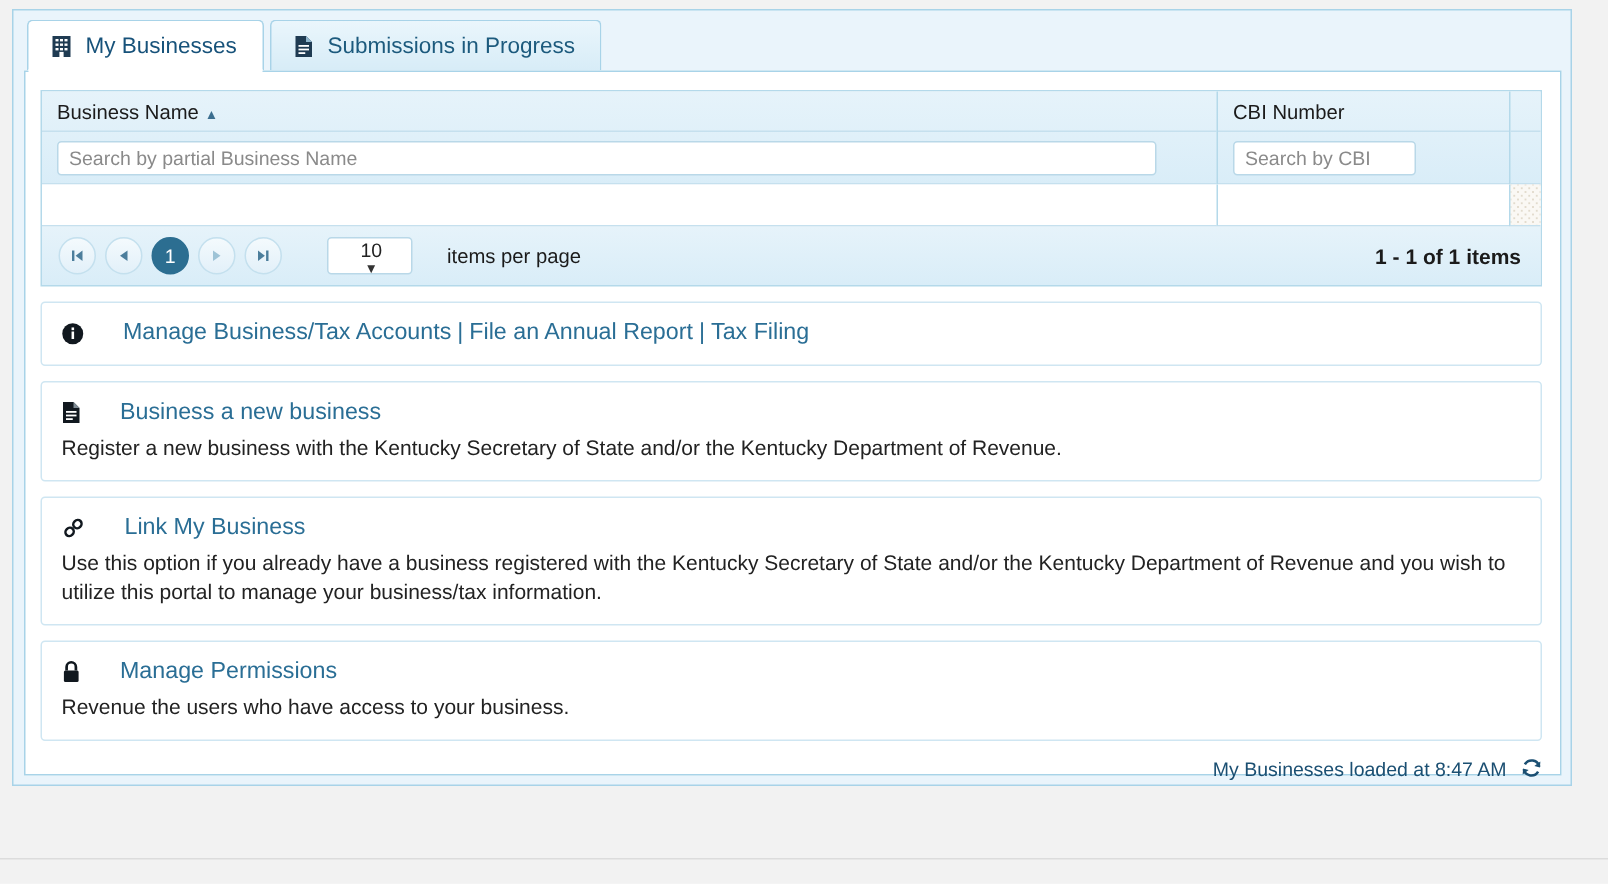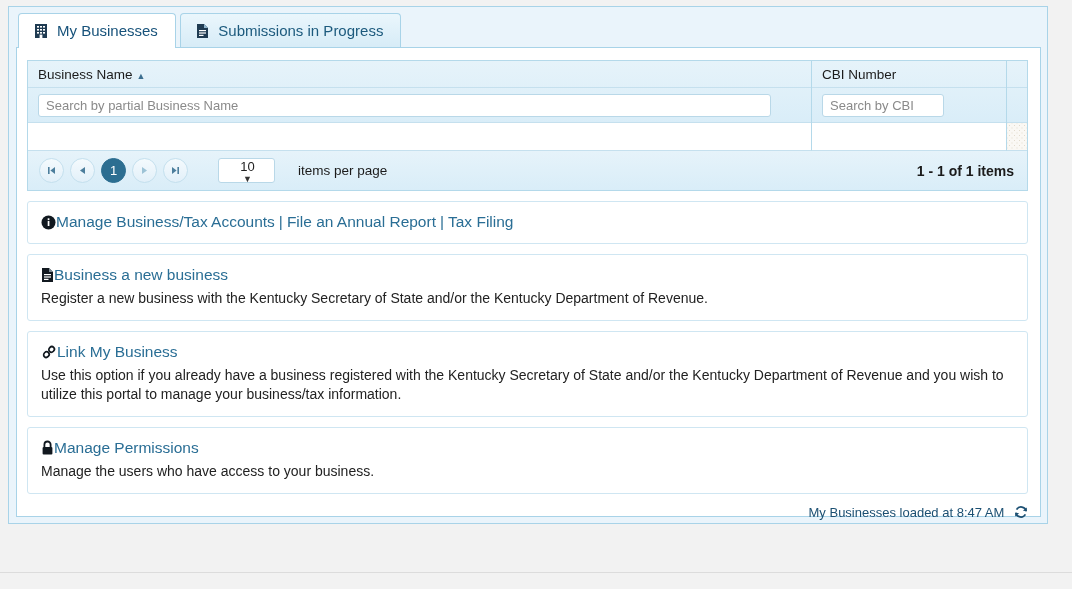--- a/index.html
+++ b/index.html
@@ -204,21 +204,21 @@
     border: 1px solid #cfe6f2;
     border-radius: 3px;
     background: #fff;
     padding: 11px 13px 12px 13px;
     box-sizing: border-box;
     width: 1001px;
   }
   .panel-head {
     display: flex;
     align-items: center;
-    gap: 0;
+    gap: 26px;
     font-size: 15.5px;
     color: #2a6e95;
   }
   .panel-head a { color: #2a6e95; text-decoration: none; cursor: pointer; }
   .sep { color: #2a6e95; margin: 0 4px; }
   .panel-desc {
     margin-top: 5px;
     font-size: 14px;
     color: #222;
     line-height: 19px;
@@ -406,21 +406,21 @@
       <div class="panel">
         <div class="panel-head">
           <span>
             <svg class="icon-svg" width="13" height="16" viewBox="0 0 13 16">
               <path d="M3.4 7 V4.6 a3.1 3.1 0 0 1 6.2 0 V7" fill="none" stroke="#11181f" stroke-width="1.8"></path>
               <rect x="1.6" y="7" width="9.8" height="7.6" rx="1" fill="#11181f"></rect>
             </svg>
           </span>
           <a>Manage Permissions</a>
         </div>
-        <div class="panel-desc">Manage the users who have access to your business.</div>
+        <div class="panel-desc">Revenue the users who have access to your business.</div>
       </div>
 
       <div class="footer-status">
         <span>My Businesses loaded at 8:47 AM</span>
         <span class="refresh-icon">
           <svg class="icon-svg" width="14" height="14" viewBox="0 0 14 14">
             <path d="M12.2 6.1 A5.2 5.2 0 0 0 2.6 4.6" fill="none" stroke="#1b4f72" stroke-width="1.7"></path>
             <path d="M1.8 7.9 A5.2 5.2 0 0 0 11.4 9.4" fill="none" stroke="#1b4f72" stroke-width="1.7"></path>
             <path d="M12.9 2.6 L12.6 6.6 L8.9 5.6 z" fill="#1b4f72"></path>
             <path d="M1.1 11.4 L1.4 7.4 L5.1 8.4 z" fill="#1b4f72"></path>

